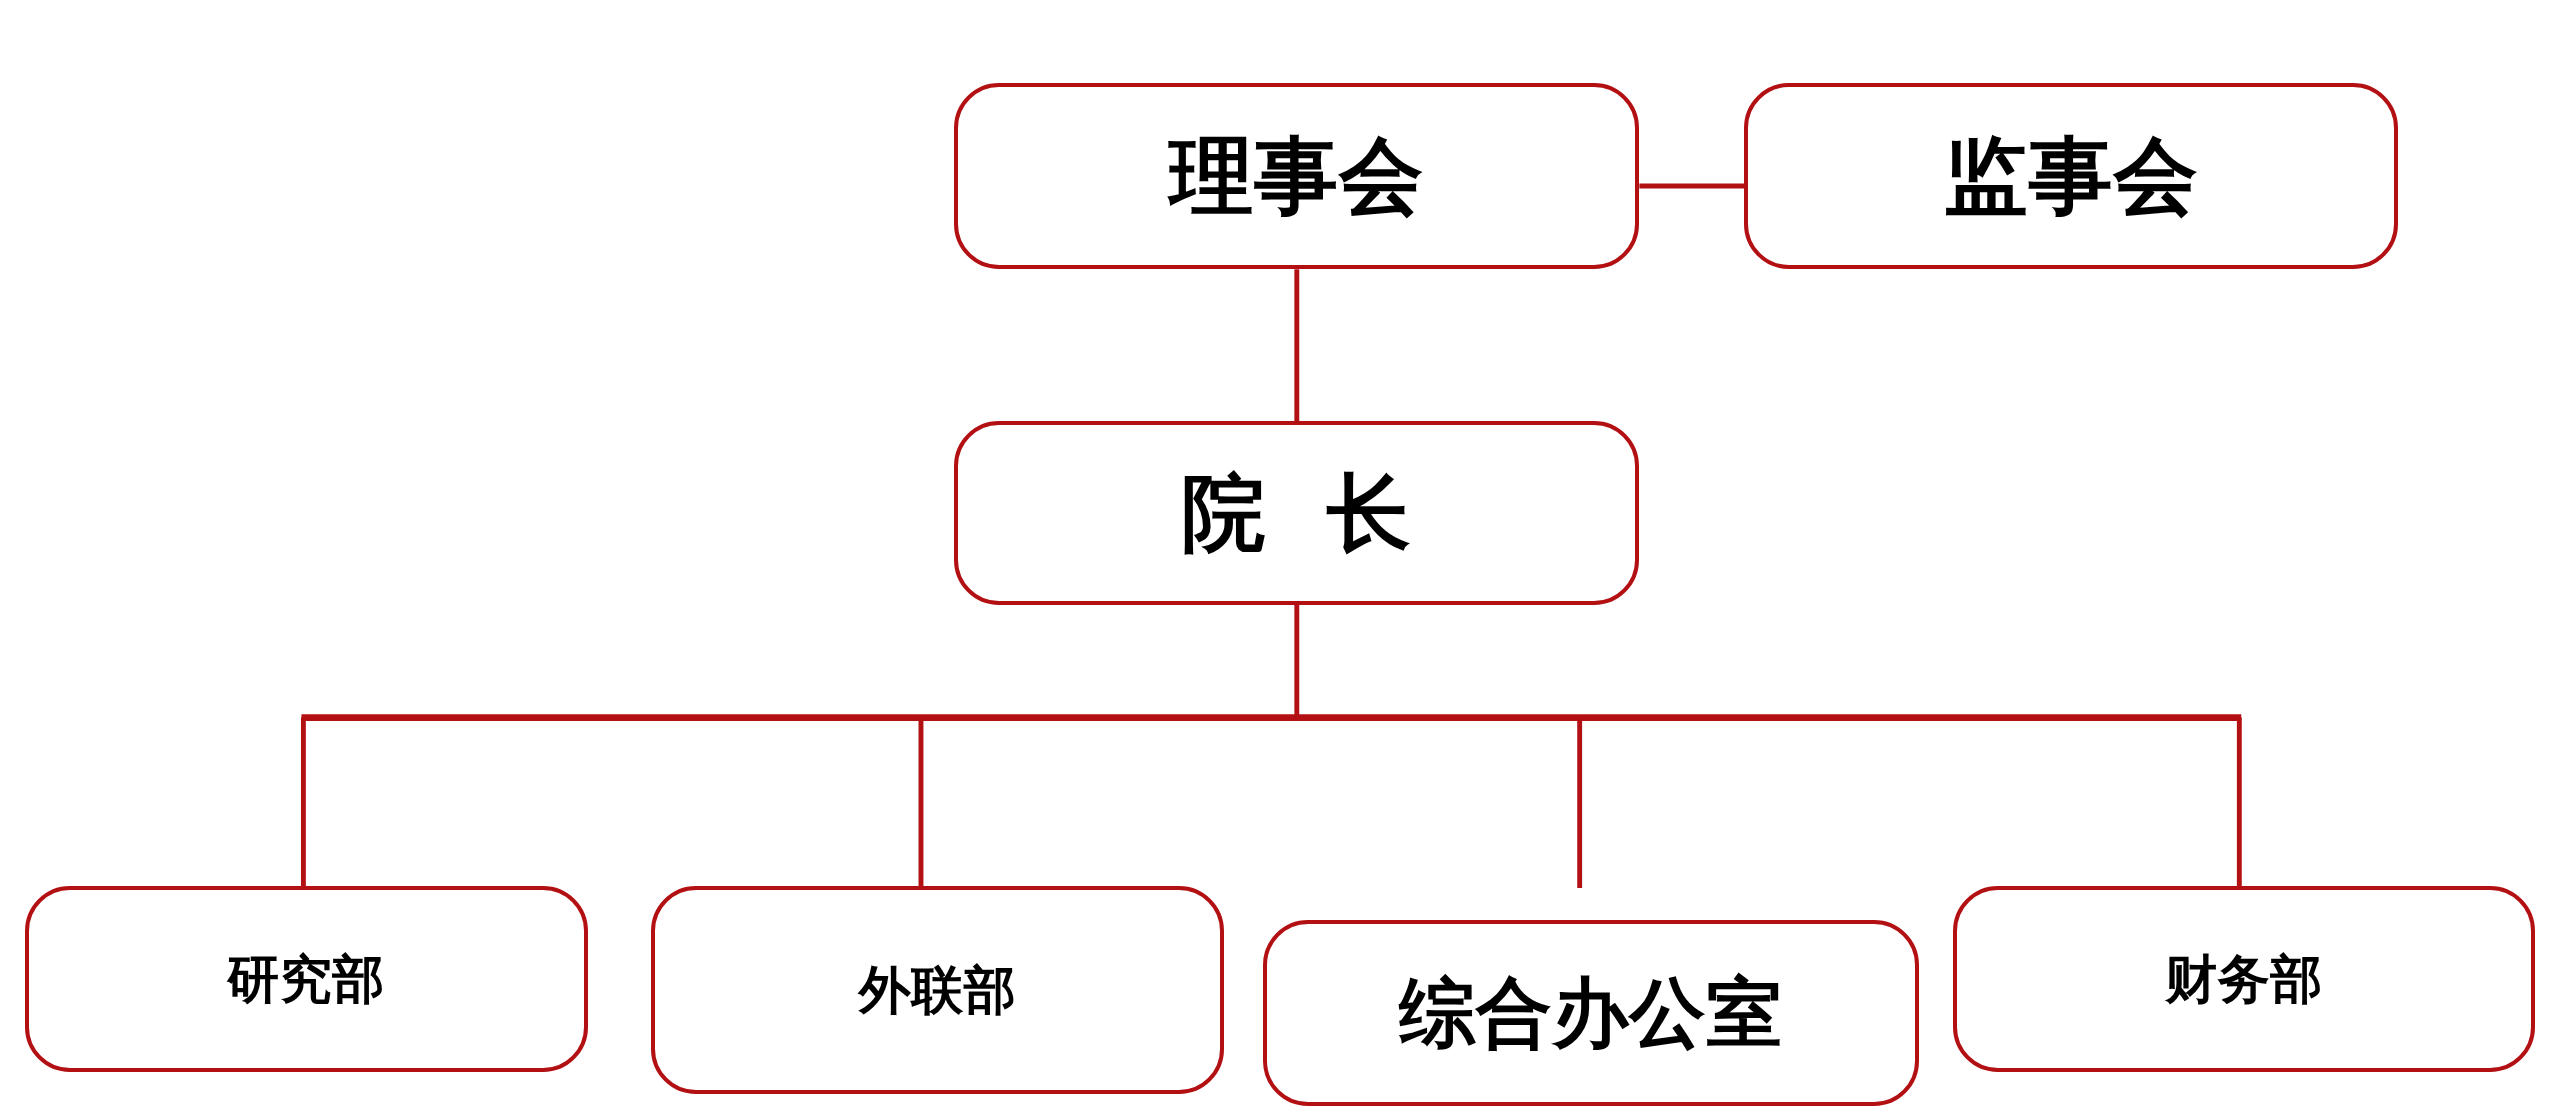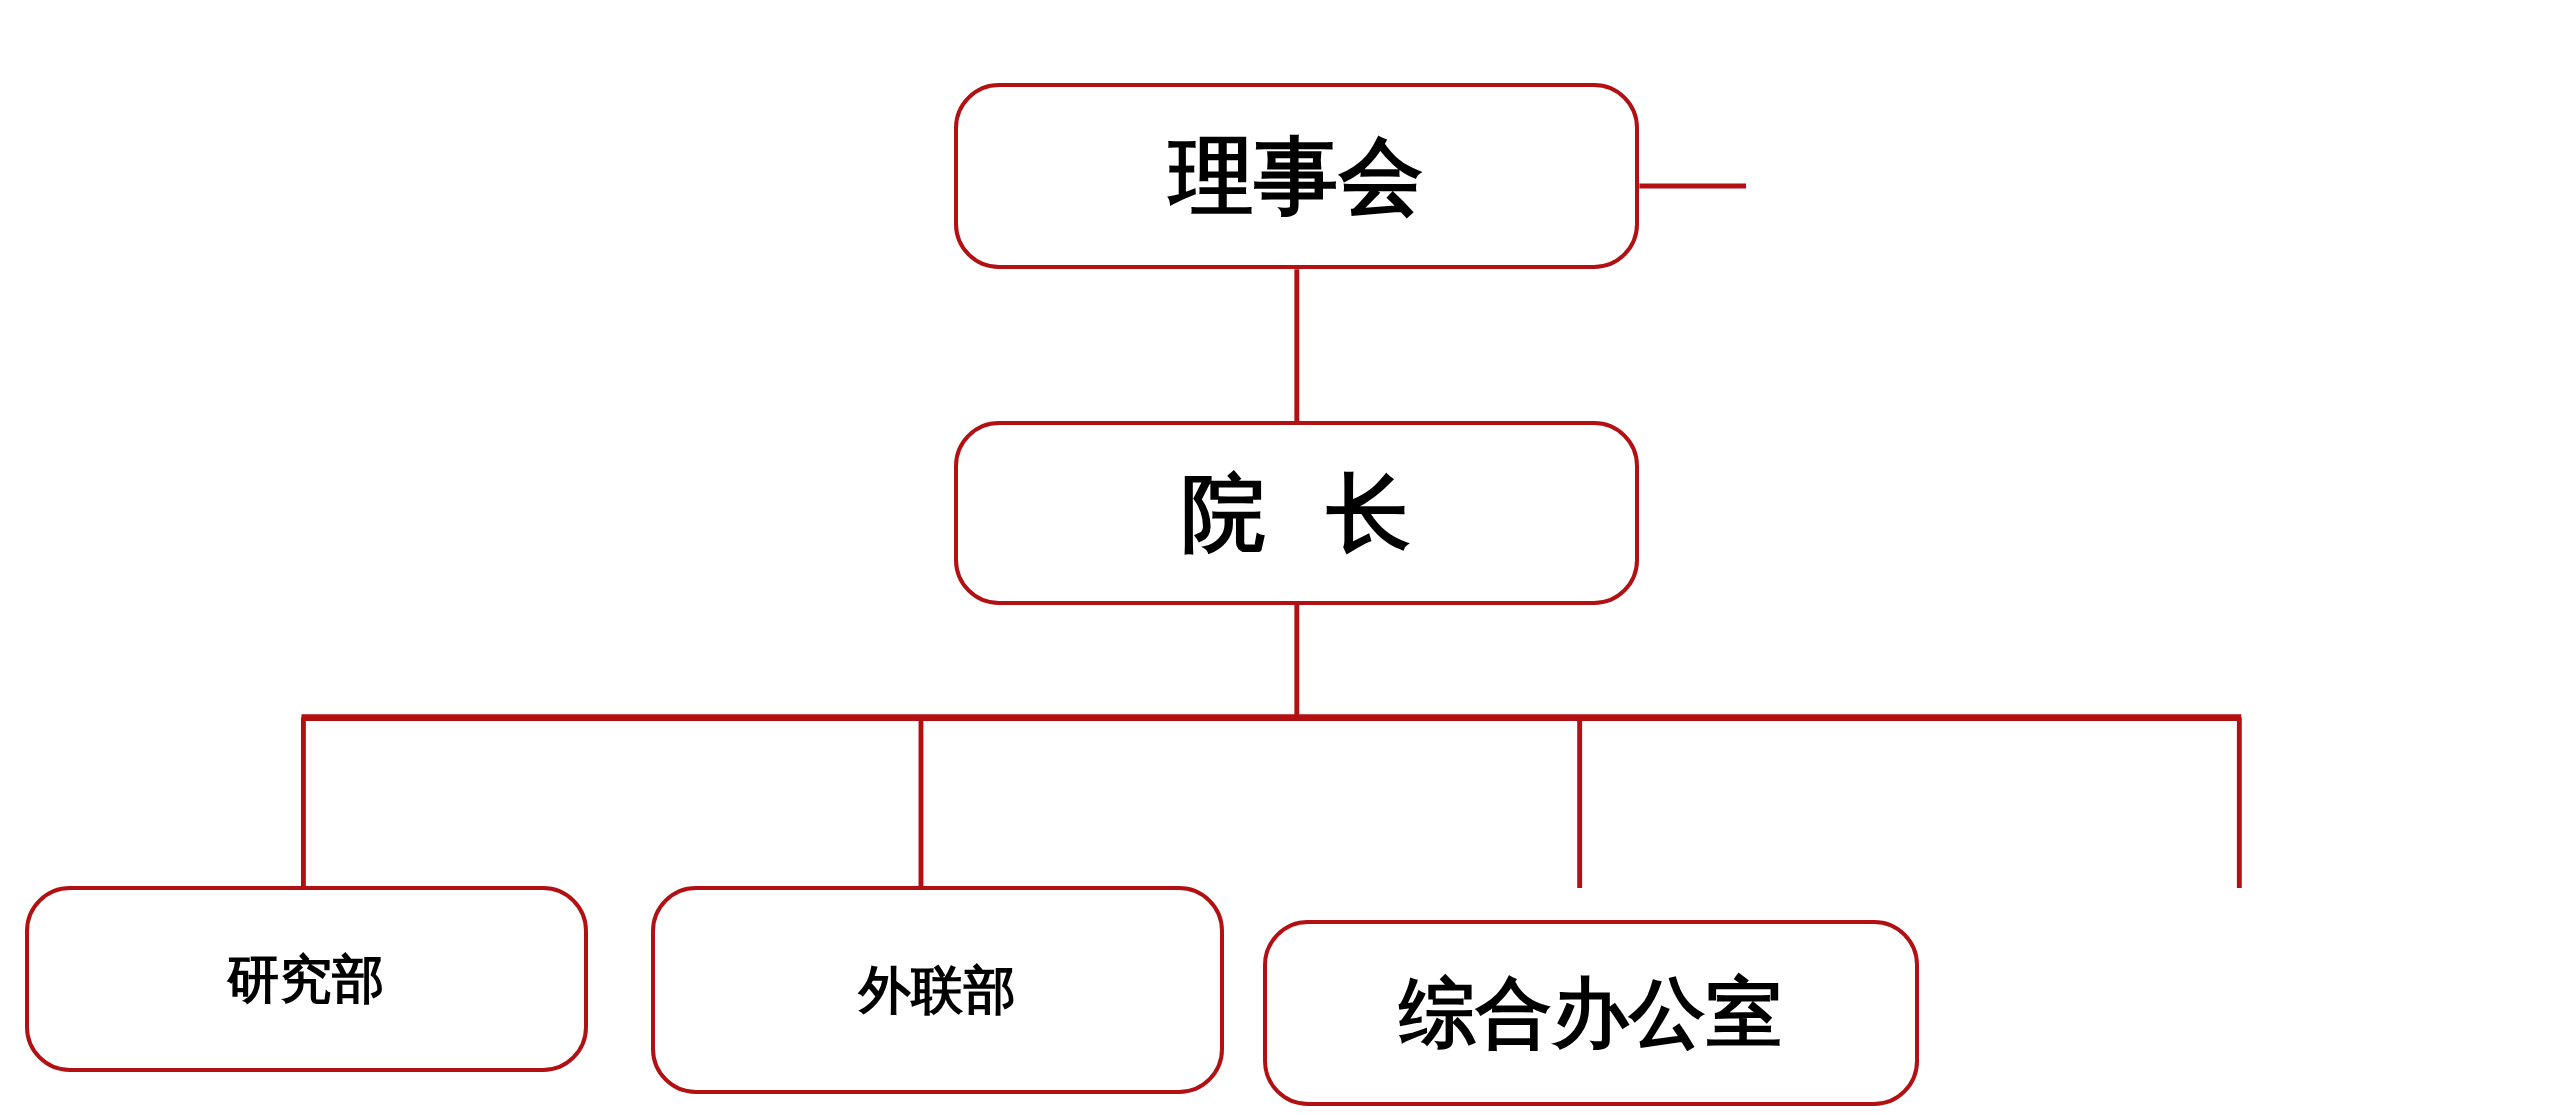--- a/index.html
+++ b/index.html
@@ -69,32 +69,38 @@
     <line x1="310" y1="733" x2="310" y2="907" stroke="#b31013" stroke-width="5"></line>
     <line x1="941" y1="733" x2="941" y2="907" stroke="#b31013" stroke-width="5"></line>
     <line x1="1614" y1="733" x2="1614" y2="907" stroke="#b31013" stroke-width="5"></line>
     <line x1="2288" y1="733" x2="2288" y2="907" stroke="#b31013" stroke-width="5"></line>
   </svg>
 
   <div class="node" style="left:954px; top:83px; width:685px; height:186px;">
     <span class="node-label lbl-xl">理事会</span>
   </div>
 
+  <div class="node" style="left:1744px; top:83px; width:654px; height:186px;">
+    <span class="node-label lbl-xl">监事会</span>
+  </div>
 
   <div class="node" style="left:954px; top:421px; width:685px; height:184px;">
     <span class="node-label lbl-xl">院  长</span>
   </div>
 
   <div class="node" style="left:24.5px; top:886px; width:563px; height:186px;">
     <span class="node-label lbl-lg">研究部</span>
   </div>
 
   <div class="node" style="left:651px; top:886px; width:573px; height:208px;">
     <span class="node-label lbl-lg">外联部</span>
   </div>
 
   <div class="node" style="left:1263px; top:886px; width:656px; height:186px;margin-top:34px;">
     <span class="node-label lbl-md">综合办公室</span>
   </div>
 
+  <div class="node" style="left:1953px; top:886px; width:582px; height:186px;">
+    <span class="node-label lbl-lg">财务部</span>
+  </div>
 
 </div>
 
 
 </body></html>

